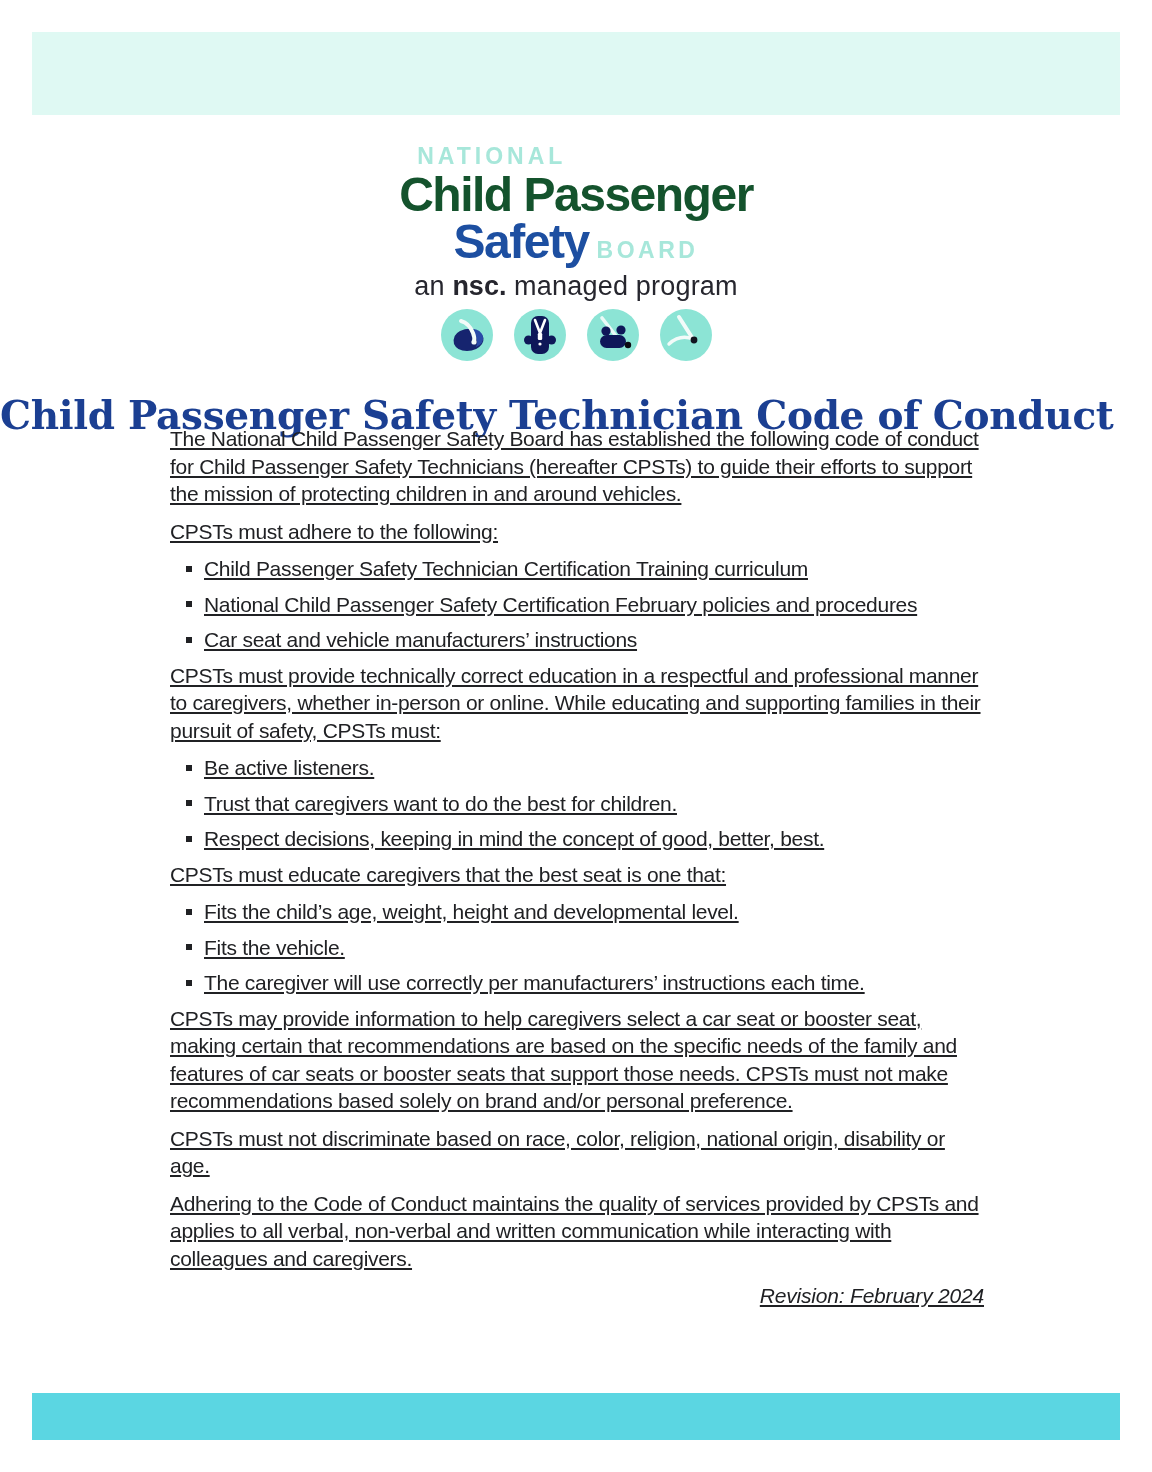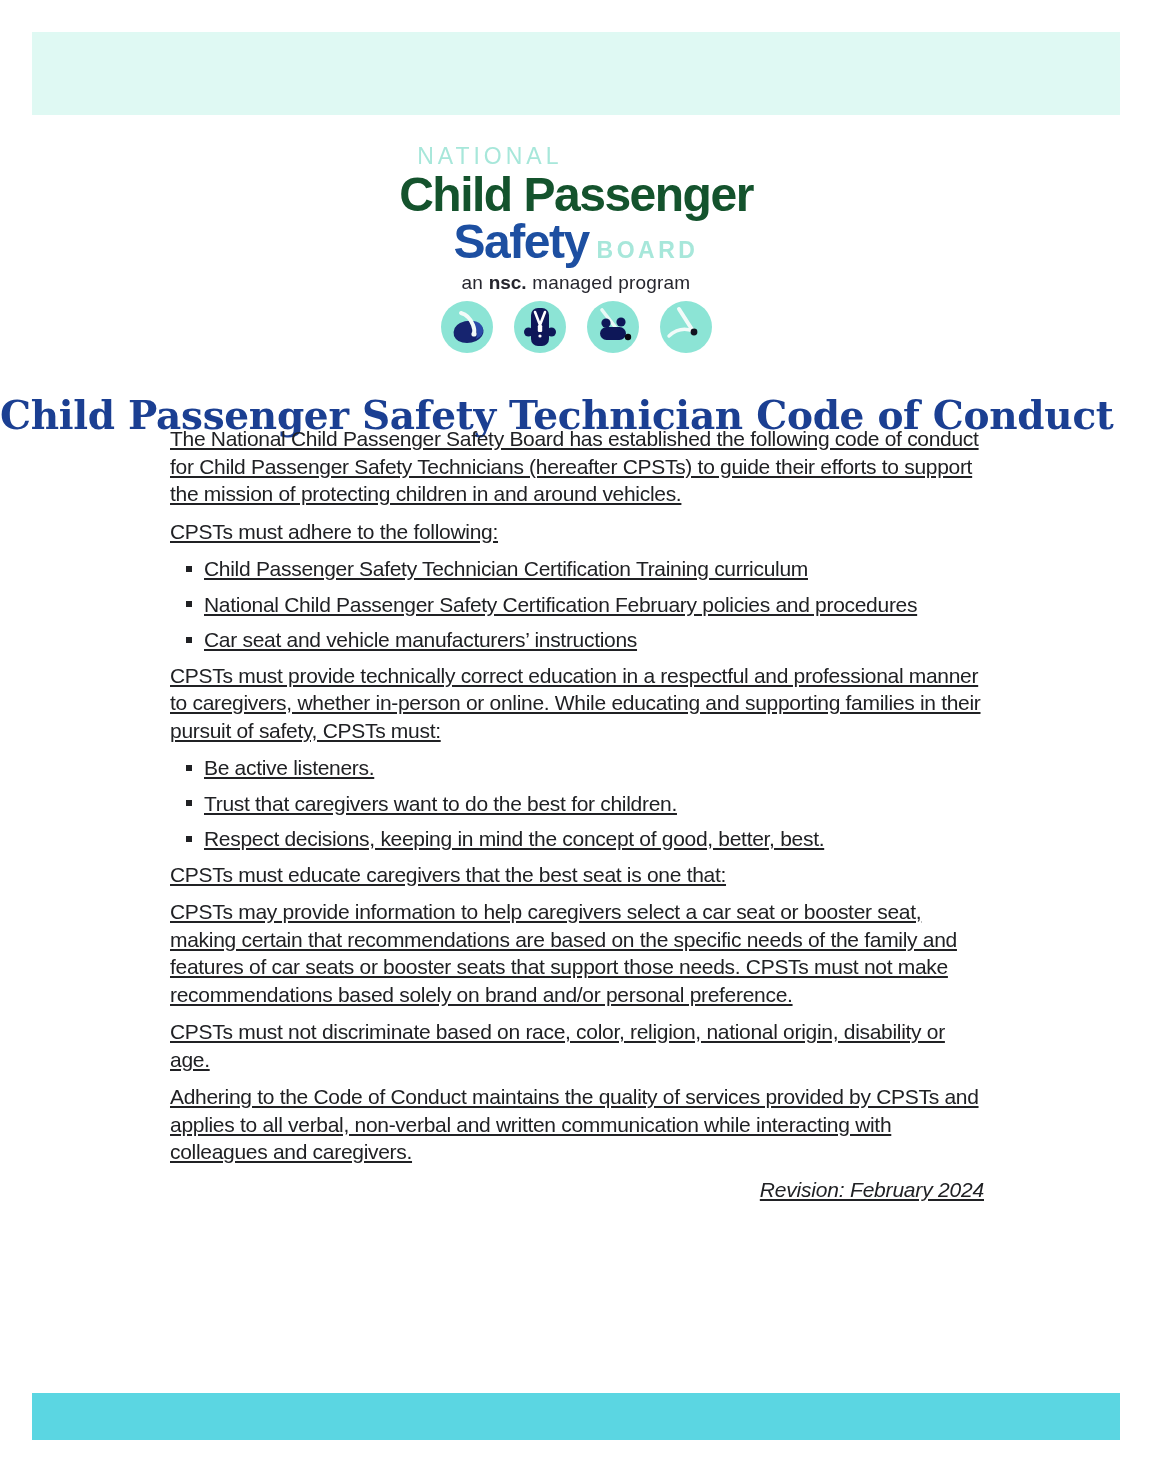--- a/index.html
+++ b/index.html
@@ -8,36 +8,36 @@
     font-family:"Liberation Sans", sans-serif; overflow:hidden;
   }
   .band { position:absolute; left:32px; width:1088px; }
   .band.header { top:32px; height:83px; background:#dff9f3; }
   .band.footer { top:1393px; height:47px; background:#5bd6e2; }
 
   
   .logo { position:absolute; top:145px; left:0; width:100%; }
   .logo-block { width:max-content; margin:0 auto; }
   .logo-kicker {
-    font-size:23px; font-weight:normal; letter-spacing:4px; color:#a7e7da;
+    font-size:23px; font-weight:bold; letter-spacing:4px; color:#a7e7da;
     text-align:left; padding-left:18px; line-height:1;
   }
   .logo-line1 {
     font-size:48px; font-weight:bold; color:#14532d; letter-spacing:-1.5px;
     line-height:1.0; margin-top:3px; text-align:center;
   }
   .logo-line2 {
     font-size:48px; font-weight:bold; color:#1d4fa1; letter-spacing:-1.5px;
     line-height:0.95; text-align:center;
   }
   .board-label {
     font-size:23px; font-weight:bold; color:#a7e7da; letter-spacing:3.5px; margin-left:8px;
   }
   .logo-tagline {
-    font-size:19px; color:#26262e; text-align:center; margin-top:8px; line-height:1; letter-spacing:0.2px;
+    font-size:27px; color:#26262e; text-align:center; margin-top:8px; line-height:1; letter-spacing:0.2px;
   }
   .logo-tagline .brand { font-weight:bold; letter-spacing:0; }
   .logo-icons { display:flex; justify-content:center; gap:21px; margin-top:9px; }
   .logo-icons .icon { width:52px; height:52px; display:block; }
 
   
   .doc-title {
     position:absolute; top:366px; left:0; width:100%; text-align:left;
     font-family:"DejaVu Serif", serif; font-weight:bold; font-size:39px;
     color:#1b3f92; letter-spacing:-0.3px;
@@ -131,20 +131,25 @@
       <li>National Child Passenger Safety Certification February policies and procedures</li>
       <li>Car seat and vehicle manufacturers’ instructions</li>
     </ul>
     <p>CPSTs must provide technically correct education in a respectful and professional manner to caregivers, whether in-person or online. While educating and supporting families in their pursuit of safety, CPSTs must:</p>
     <ul>
       <li>Be active listeners.</li>
       <li>Trust that caregivers want to do the best for children.</li>
       <li>Respect decisions, keeping in mind the concept of good, better, best.</li>
     </ul>
     <p>CPSTs must educate caregivers that the best seat is one that:</p>
+    <ul>
+      <li>Fits the child’s age, weight, height and developmental level.</li>
+      <li>Fits the vehicle.</li>
+      <li>The caregiver will use correctly per manufacturers’ instructions each time.</li>
+    </ul>
     <p>CPSTs may provide information to help caregivers select a car seat or booster seat, making certain that recommendations are based on the specific needs of the family and features of car seats or booster seats that support those needs. CPSTs must not make recommendations based solely on brand and/or personal preference.</p>
     <p>CPSTs must not discriminate based on race, color, religion, national origin, disability or age.</p>
     <p>Adhering to the Code of Conduct maintains the quality of services provided by CPSTs and applies to all verbal, non-verbal and written communication while interacting with colleagues and caregivers.</p>
     <div class="revision">Revision: February 2024</div>
   </div>
 
   <div class="band footer"></div>
 
 </div>
 

